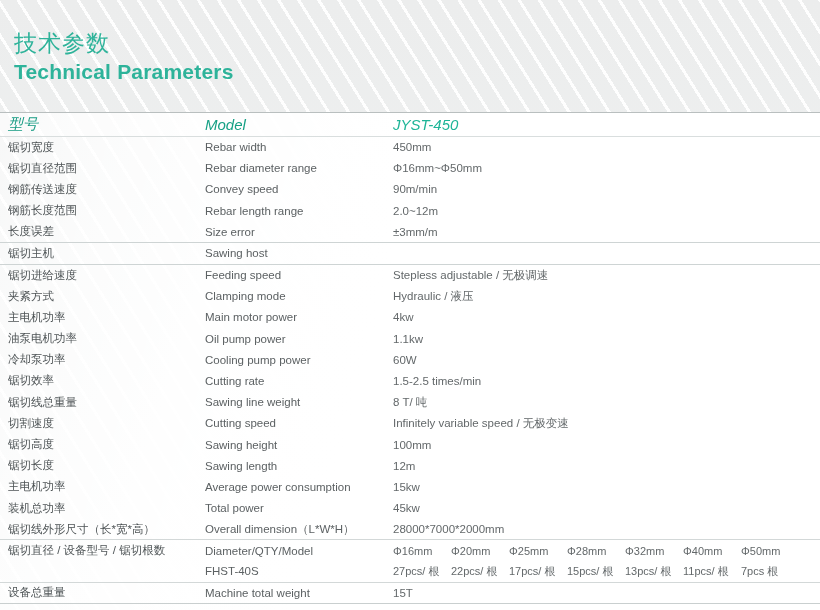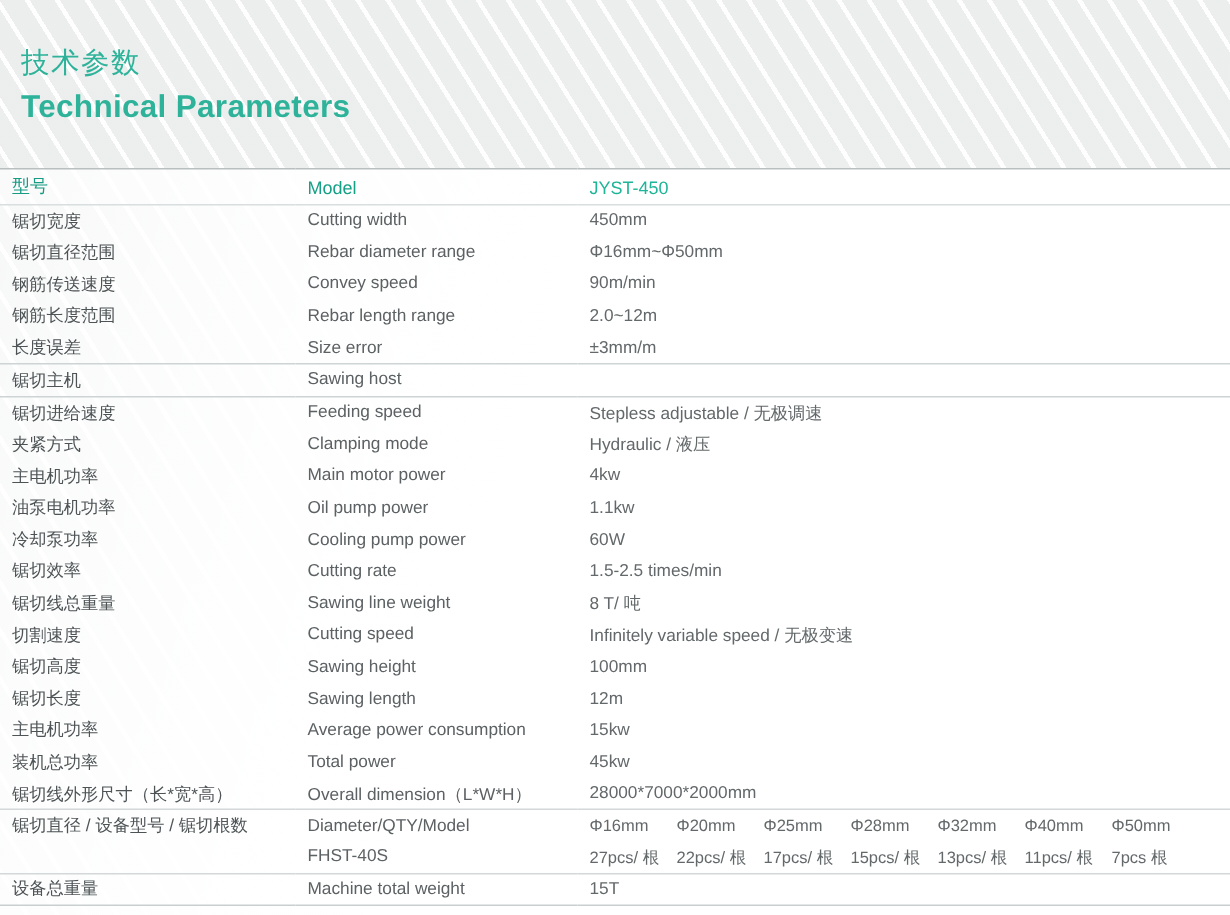--- a/index.html
+++ b/index.html
@@ -49,21 +49,21 @@
   }
 
   
   #header {
     position: absolute;
     left: 14px;
     top: 28px;
     z-index: 3;
   }
   #title-cn {
-    font-size: 19px;
+    font-size: 23px;
     line-height: 30px;
     color: #2eb39a;
     font-weight: 500;
     letter-spacing: 1px;
     white-space: nowrap;
   }
   #title-en {
     font-size: 21px;
     line-height: 27px;
     color: #2eb39a;
@@ -97,23 +97,24 @@
     overflow: hidden;
   }
 
   tr.head-row {
     height: 24px;
   }
   tr.head-row td {
     border-top: 1.6px solid #b9bfbf;
     border-bottom: 1px solid #d9dede;
     font-weight: bold;
-    font-size: 12px;
+    font-size: 15px;
     color: #16a085;
     background: rgba(255,255,255,0.35);
+    font-style: italic;
   }
   tr.head-row td.cn-cell { color: #179b83; }
   tr.head-row td.val-cell { color: #1fb598; font-weight: normal; }
 
   tr.data-row {
     height: 21.2px;
   }
   tr.data-row td {
     color: #5c6163;
     font-size: 11.5px;
@@ -177,21 +178,21 @@
     </colgroup>
     <tbody id="table-body">
 
     <tr class="head-row">
           <td class="cn-cell">型号</td>
           <td class="en-cell">Model</td>
           <td class="val-cell">JYST-450</td>
         </tr>
         <tr class="data-row">
           <td class="cn-cell">锯切宽度</td>
-          <td class="en-cell">Cutting width</td>
+          <td class="en-cell">Rebar width</td>
           <td class="val-cell">450mm</td>
         </tr>
         <tr class="data-row">
           <td class="cn-cell">锯切直径范围</td>
           <td class="en-cell">Rebar diameter range</td>
           <td class="val-cell">Φ16mm~Φ50mm</td>
         </tr>
         <tr class="data-row">
           <td class="cn-cell">钢筋传送速度</td>
           <td class="en-cell">Convey speed</td>

